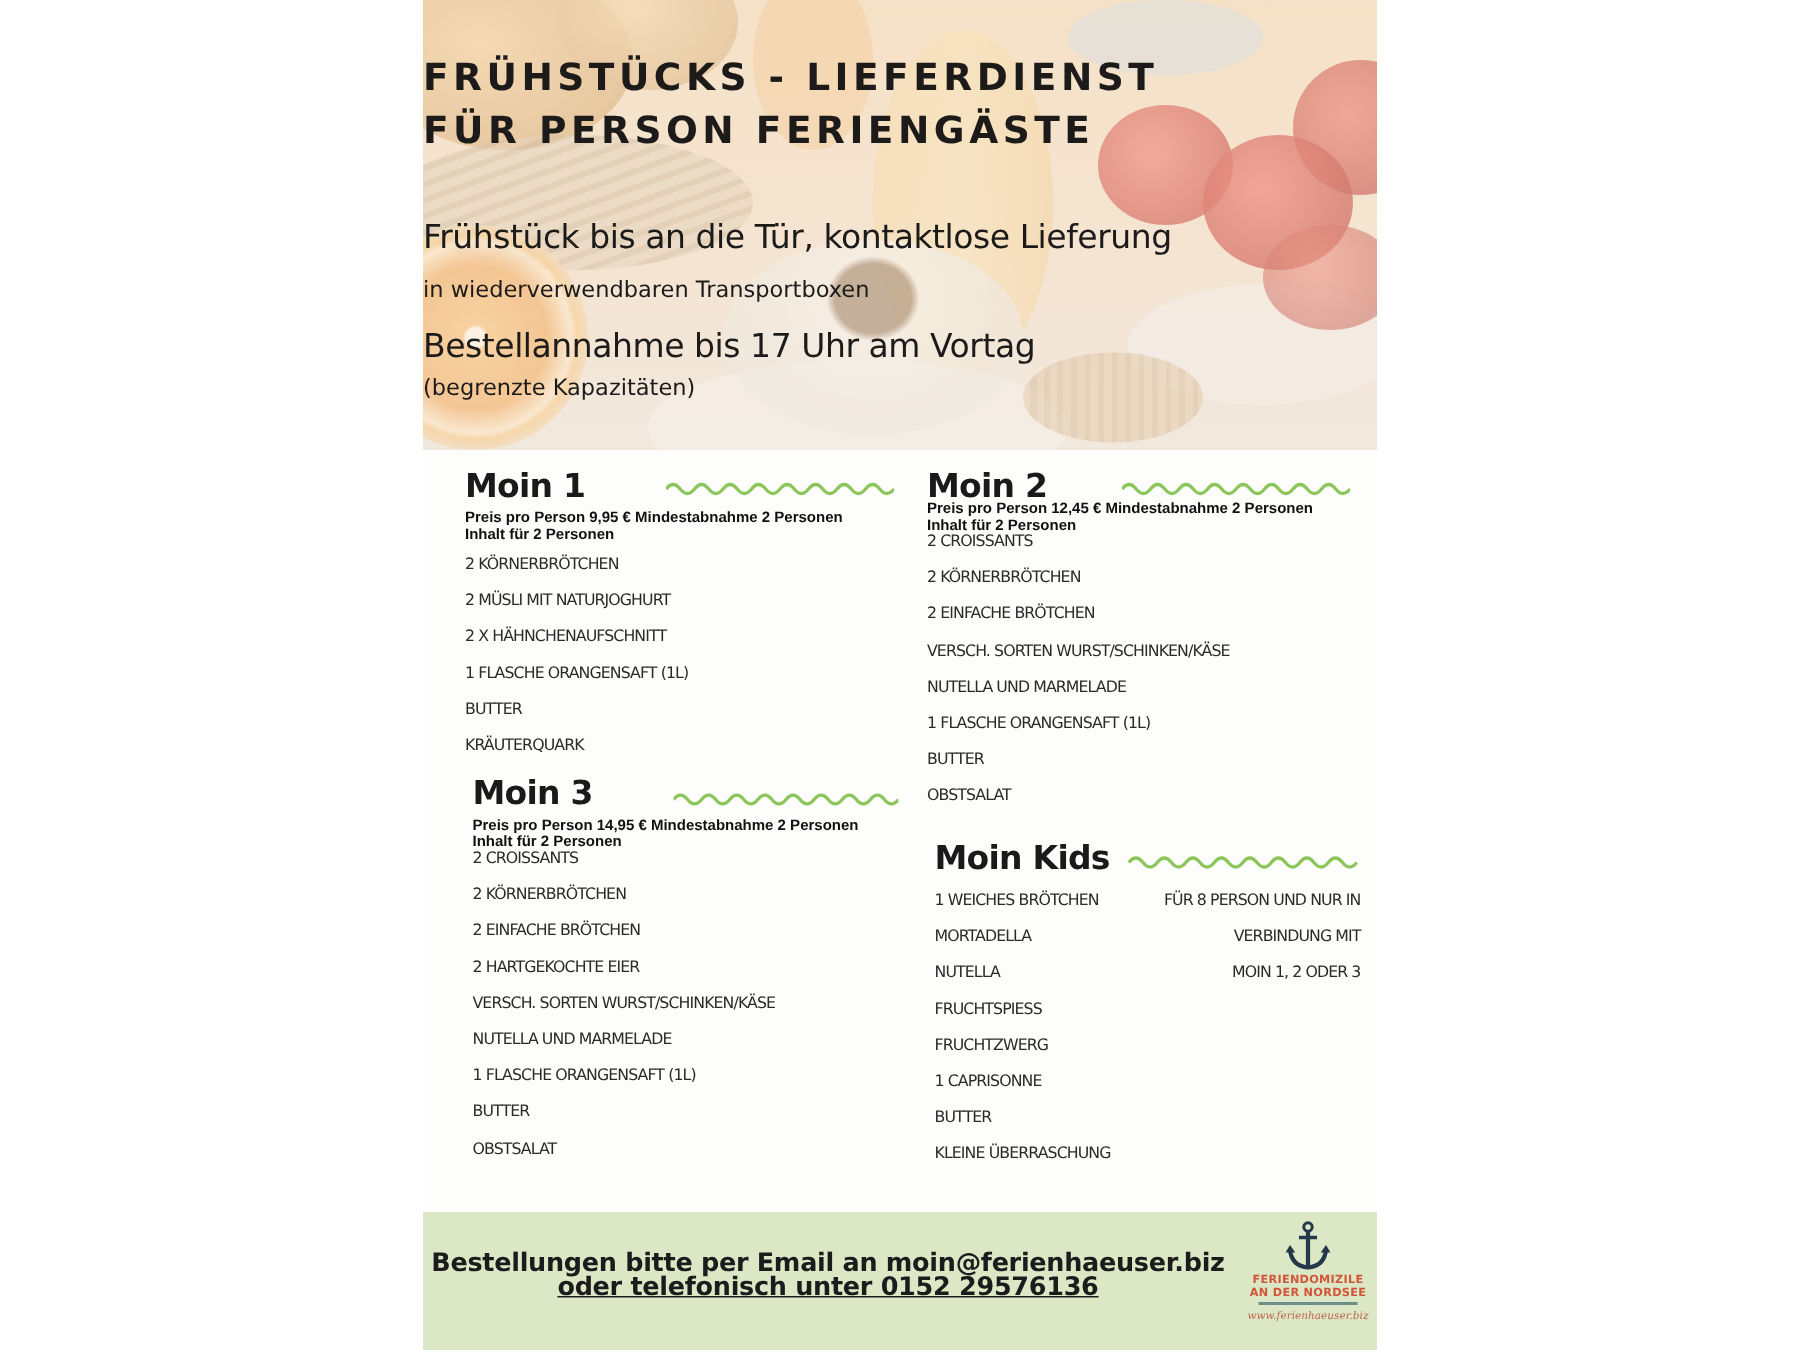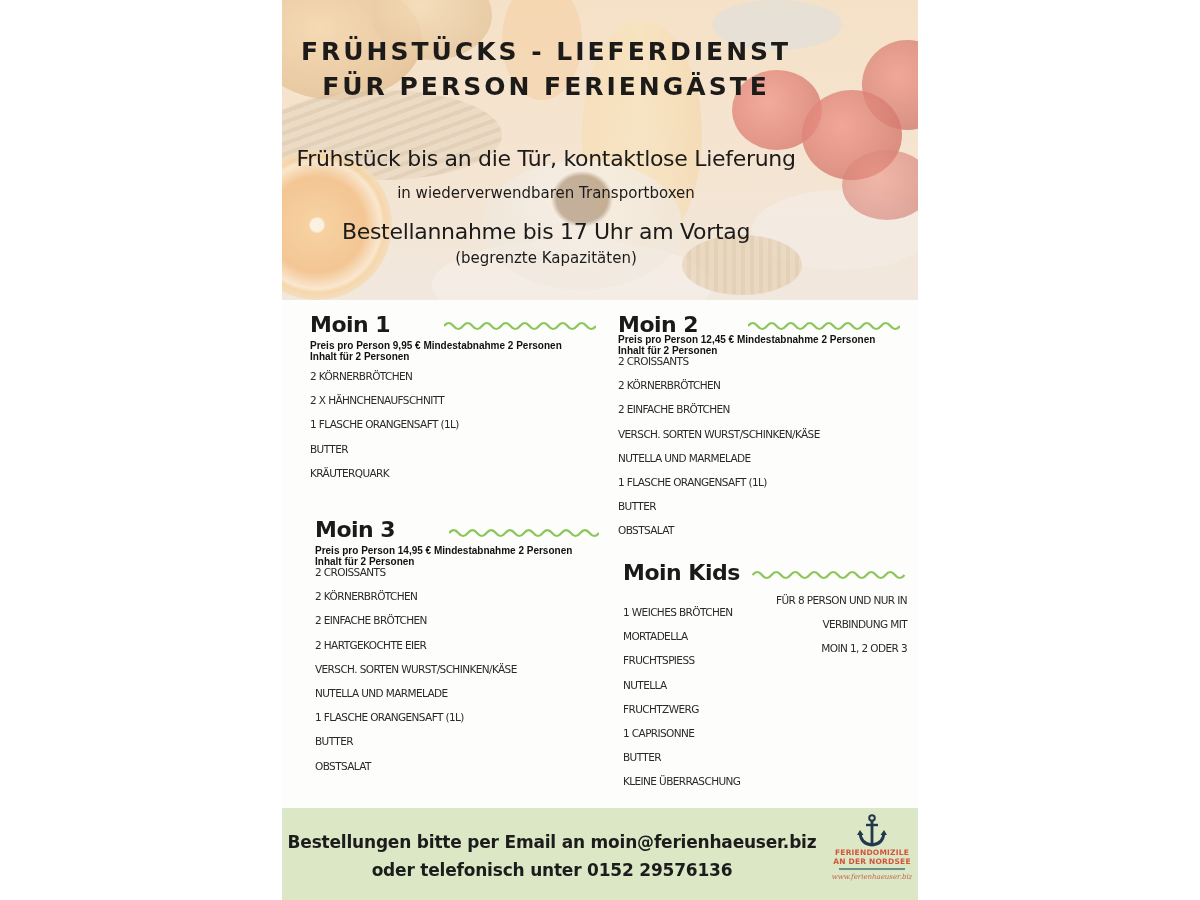--- a/index.html
+++ b/index.html
@@ -28,21 +28,21 @@
   .b-straw1 { left: 450px; top: 70px; width: 90px; height: 80px; background: radial-gradient(circle at 40% 40%, #ec6a58, #c8392c 70%); opacity: .8; }
   .b-straw2 { left: 520px; top: 90px; width: 100px; height: 90px; background: radial-gradient(circle at 40% 40%, #ea6150, #bf3326 70%); opacity: .8; }
   .b-straw3 { left: 580px; top: 40px; width: 90px; height: 90px; background: radial-gradient(circle at 40% 40%, #e85a49, #b72c21 70%); opacity: .75; }
   .b-straw4 { left: 560px; top: 150px; width: 90px; height: 70px; background: radial-gradient(circle at 40% 40%, #e7604f, #b83024 70%); opacity: .6; }
   .b-cup { left: 200px; top: 160px; width: 200px; height: 130px; border-radius: 45%; background: radial-gradient(ellipse at 50% 30%, #8a6a4b 0 18%, #f3eee7 22%, #ebe3d9 60%); opacity: .75; }
   .b-saucer { left: 150px; top: 240px; width: 280px; height: 90px; border-radius: 50%; background: #f4efe9; opacity: .7; }
   .b-bowl { left: 470px; top: 190px; width: 180px; height: 80px; border-radius: 20px; background: #efeae4; opacity: .7; }
   .b-board { left: 400px; top: 235px; width: 120px; height: 60px; border-radius: 6px; background: repeating-linear-gradient(90deg, #d8b88d 0 5px, #c9a477 5px 9px); opacity: .6; }
   .hero-veil { position: absolute; inset: 0; background: rgba(250, 242, 232, 0.38); }
 
-  .hero-text { position: absolute; left: 0; width: 528px; text-align: center; color: #1c1b1a; }
+  .hero-text { position: absolute; left: 0; width: 528px; color: #1c1b1a; }
   .title {
     top: 34px; font-family: "DejaVu Sans", sans-serif; font-weight: bold; font-size: 25px;
     letter-spacing: 3px; line-height: 35px;
   }
   .sub1 { top: 145px; font-size: 22px; line-height: 28px; letter-spacing: -0.3px; }
   .sub2 { top: 183px; font-size: 15px; line-height: 20px; }
   .sub3 { top: 218px; font-size: 22px; line-height: 28px; letter-spacing: -0.3px; }
   .sub4 { top: 248px; font-size: 15px; line-height: 20px; }
 
   
@@ -70,21 +70,21 @@
 
   
   .footer {
     position: absolute; left: 0; top: 808px; width: 636px; height: 92px; background: #dbe7c5;
   }
   .footer-line {
     position: absolute; left: 0; width: 540px; text-align: center; font-family: "DejaVu Sans", sans-serif;
     font-weight: bold; font-size: 17px; color: #1c1c1c; letter-spacing: -0.2px; white-space: nowrap;
   }
   .fl1 { top: 24px; }
-  .fl2 { top: 52px; }
+  .fl2 { top: 40px; text-decoration: underline; }
   .logo { position: absolute; left: 545px; top: 6px; width: 90px; height: 82px; text-align: center; }
   .logo svg { display: block; margin: 0 auto; }
   .logo-name {
     font-family: "DejaVu Sans", sans-serif; font-weight: bold; font-size: 7.5px; color: #d2553a;
     line-height: 9px; letter-spacing: 0.2px; white-space: nowrap;
   }
   .logo-rule { width: 66px; height: 2px; background: #6d8f8a; margin: 2px auto 3px; }
   .logo-url { font-family: "DejaVu Serif", serif; font-style: italic; font-size: 7px; color: #c2674e; white-space: nowrap; }
 </style>
 </head>
@@ -124,20 +124,21 @@
     <div class="menu-head">
       <div class="menu-title">Moin 1</div>
       <svg class="wave" style="left:134px; top:10px;" width="152" height="12" viewBox="0 0 152 12">
         <path d="M0 6 Q 4.75 0 9.5 6 T 19 6 T 28.5 6 T 38 6 T 47.5 6 T 57 6 T 66.5 6 T 76 6 T 85.5 6 T 95 6 T 104.5 6 T 114 6 T 123.5 6 T 133 6 T 142.5 6 T 152 6" fill="none" stroke="#8cc65a" stroke-width="2.2"></path>
       </svg>
     </div>
     <div class="price">Preis pro Person 9,95 € Mindestabnahme 2 Personen</div>
     <div class="content">Inhalt für 2 Personen</div>
     <ul class="items" style="margin-top:2px;">
       <li>2 Körnerbrötchen</li>
+      <li>2 Müsli mit Naturjoghurt</li>
       <li>2 x Hähnchenaufschnitt</li>
       <li>1 Flasche Orangensaft (1L)</li>
       <li>Butter</li>
       <li>Kräuterquark</li>
     </ul>
   </section>
 
   <section class="menu" style="left:336px; top:310px; width:300px;">
     <div class="menu-head">
       <div class="menu-title">Moin 2</div>
@@ -181,25 +182,25 @@
     </ul>
   </section>
 
   <section class="menu" style="left:341px; top:558px; width:290px;">
     <div class="menu-head">
       <div class="menu-title">Moin Kids</div>
       <svg class="wave" style="left:128px; top:11px;" width="155" height="12" viewBox="0 0 152 12">
         <path d="M0 6 Q 4.75 0 9.5 6 T 19 6 T 28.5 6 T 38 6 T 47.5 6 T 57 6 T 66.5 6 T 76 6 T 85.5 6 T 95 6 T 104.5 6 T 114 6 T 123.5 6 T 133 6 T 142.5 6 T 152 6" fill="none" stroke="#8cc65a" stroke-width="2.2"></path>
       </svg>
     </div>
-    <ul class="items" style="margin-top:12px;">
+    <ul class="items" style="margin-top:0px;">
       <li>1 weiches Brötchen</li>
       <li>Mortadella</li>
+      <li>Nutella</li>
       <li>Fruchtspiess</li>
-      <li>Nutella</li>
       <li>Fruchtzwerg</li>
       <li>1 Caprisonne</li>
       <li>Butter</li>
       <li>Kleine Überraschung</li>
     </ul>
     <ul class="kids-note" style="right:6px; top:30px;">
       <li>FÜR 8 PERSON UND NUR IN</li>
       <li>VERBINDUNG MIT</li>
       <li>MOIN 1, 2 ODER 3</li>
     </ul>

